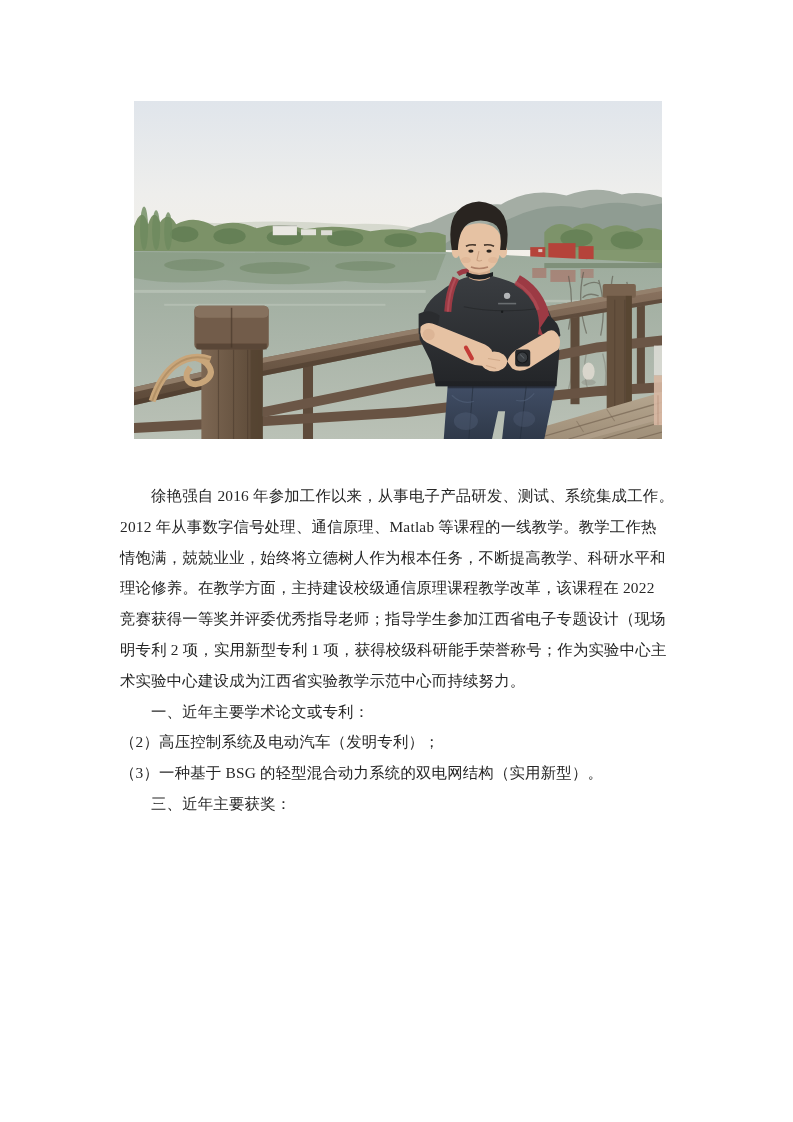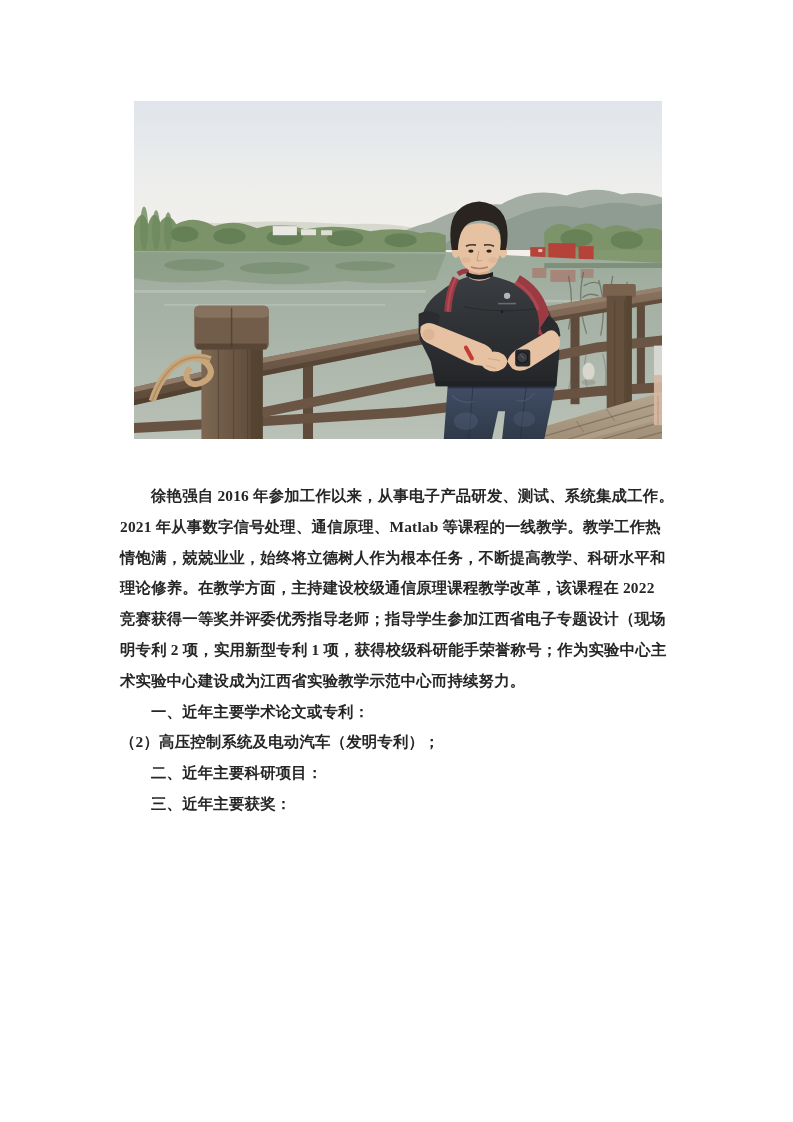--- a/index.html
+++ b/index.html
@@ -18,21 +18,20 @@
   .text-block{
     position:absolute;left:120px;top:481px;width:556px;
     color:var(--c-text,#262626);
   }
   .line{
     margin:0;padding:0;
     font-size:15.4px;
     line-height:30.8px;
     white-space:nowrap;
     letter-spacing:0.2px;
-    font-weight:bold;
   }
   .indent{text-indent:31px;}
 
   
   .st-sky-top{stop-color:var(--c-sky-top,#e0e5eb);}
   .st-sky-mid{stop-color:#eeeeec;}
   .st-sky-low{stop-color:var(--c-sky-horizon,#f4f0e8);}
   .st-water-top{stop-color:var(--c-water,#9cab9c);}
   .st-water-mid{stop-color:#a9b4a8;}
   .st-water-low{stop-color:var(--c-water-low,#bac1b6);}
@@ -266,28 +265,28 @@
           <path d="M335,167 Q343,170 352,167" stroke="#b2836a" stroke-width="1.6" fill="none"></path>
           <ellipse cx="330" cy="160" rx="5" ry="3" fill="#d8ab89" opacity="0.4"></ellipse>
           <ellipse cx="357" cy="160" rx="5" ry="3" fill="#d8ab89" opacity="0.4"></ellipse>
         </g>
       </g>
     </svg>
   </figure>
 
   <div class="text-block">
     <p class="line indent">徐艳强自 2016 年参加工作以来，从事电子产品研发、测试、系统集成工作。</p>
-    <p class="line">2021 年从事数字信号处理、通信原理、Matlab 等课程的一线教学。教学工作热</p>
+    <p class="line">2012 年从事数字信号处理、通信原理、Matlab 等课程的一线教学。教学工作热</p>
     <p class="line">情饱满，兢兢业业，始终将立德树人作为根本任务，不断提高教学、科研水平和</p>
     <p class="line">理论修养。在教学方面，主持建设校级通信原理课程教学改革，该课程在 2022</p>
     <p class="line">竞赛获得一等奖并评委优秀指导老师；指导学生参加江西省电子专题设计（现场</p>
     <p class="line">明专利 2 项，实用新型专利 1 项，获得校级科研能手荣誉称号；作为实验中心主</p>
     <p class="line">术实验中心建设成为江西省实验教学示范中心而持续努力。</p>
 
     <p class="line indent">一、近年主要学术论文或专利：</p>
     <p class="line">（2）高压控制系统及电动汽车（发明专利）；</p>
-
-    <p class="line indent">二、近年主要科研项目：</p>
+    <p class="line">（3）一种基于 BSG 的轻型混合动力系统的双电网结构（实用新型）。</p>
+
 
     <p class="line indent">三、近年主要获奖：</p>
   </div>
 
 </div>
 
 </body></html>

